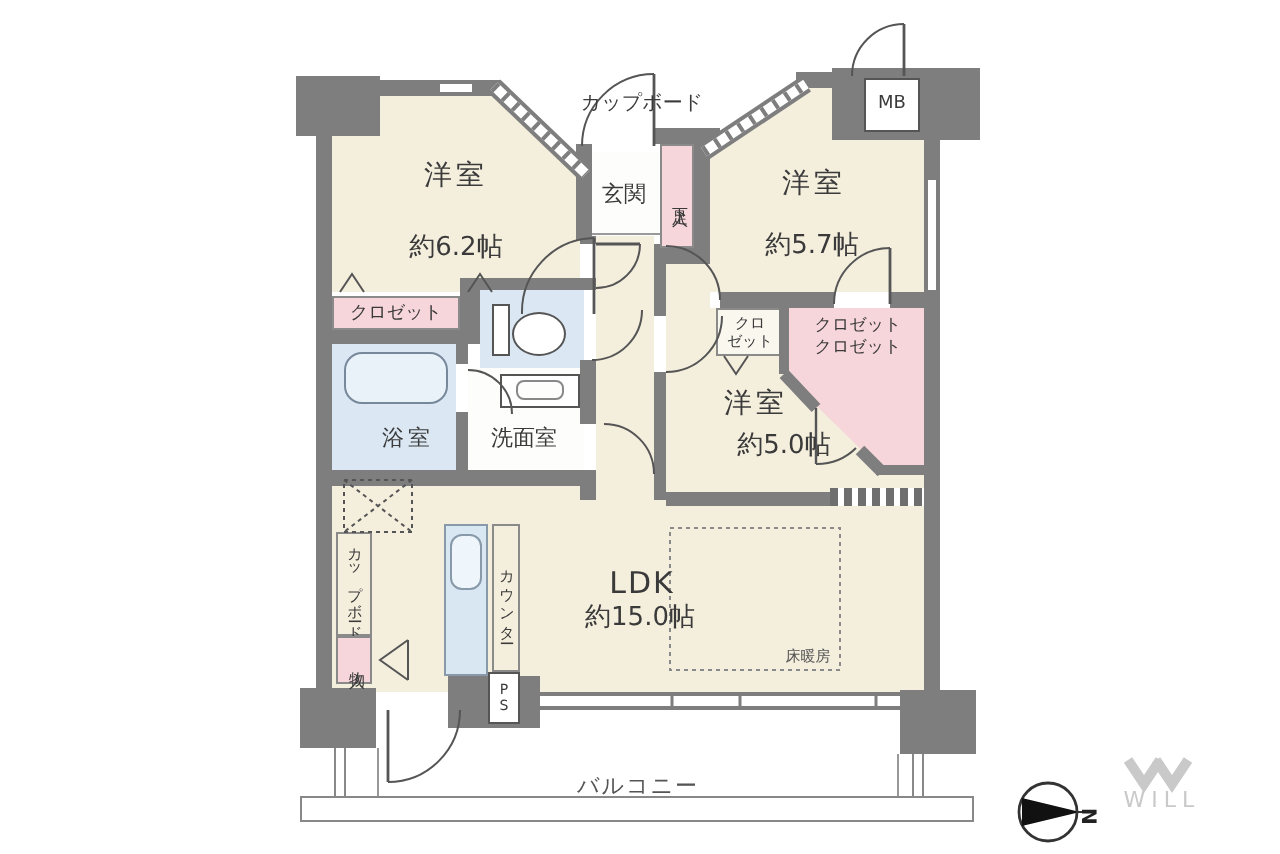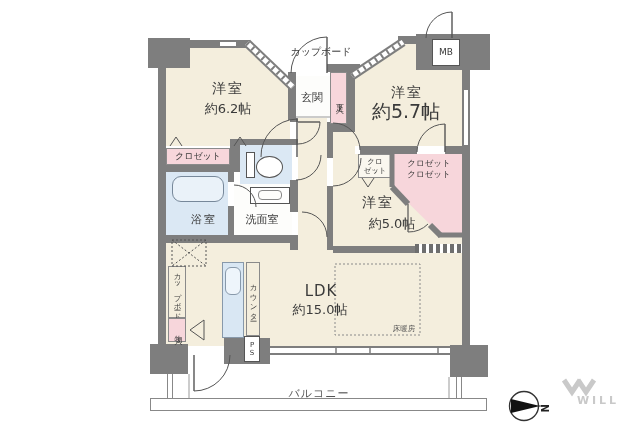--- a/index.html
+++ b/index.html
@@ -206,28 +206,28 @@
     <g stroke="#c9c9c9" stroke-width="5" fill="none">
       <path d="M 564 380 L 572 392 L 580 380"></path>
       <path d="M 578 380 L 586 392 L 594 380"></path>
     </g>
   </svg>
 
   <div class="lb z5" style="left:321px;top:52px;font-size:10px">カップボード</div>
   <div class="lb z5" style="left:312px;top:98px;font-size:11px">玄関</div>
   <div class="lb z5" style="left:446px;top:52px;font-size:9px">MB</div>
   <div class="lb z5" style="left:228px;top:88px;font-size:14px;letter-spacing:2px">洋室</div>
-  <div class="lb z5" style="left:228px;top:109px;font-size:13px">約6.2帖</div>
+  <div class="lb z5" style="left:228px;top:125px;font-size:13px">約6.2帖</div>
   <div class="lb z5" style="left:407px;top:92px;font-size:14px;letter-spacing:2px">洋室</div>
-  <div class="lb z5" style="left:406px;top:112px;font-size:19px">約5.7帖</div>
+  <div class="lb z5" style="left:406px;top:124px;font-size:13px">約5.7帖</div>
   <div class="lb z5" style="left:378px;top:202px;font-size:14px;letter-spacing:2px">洋室</div>
   <div class="lb z5" style="left:392px;top:224px;font-size:13px">約5.0帖</div>
   <div class="lb z5" style="left:429px;top:164px;font-size:8.5px">クロゼット</div>
   <div class="lb z5" style="left:429px;top:175px;font-size:8.5px">クロゼット</div>
   <div class="lb z5" style="left:204px;top:220px;font-size:11px;letter-spacing:2px">浴室</div>
   <div class="lb z5" style="left:262px;top:220px;font-size:11px">洗面室</div>
   <div class="lb z5" style="left:321px;top:292px;font-size:15px;letter-spacing:1px">LDK</div>
   <div class="lb z5" style="left:320px;top:310px;font-size:13px">約15.0帖</div>
   <div class="lb z5" style="left:404px;top:329px;font-size:7.5px;color:#555">床暖房</div>
   <div class="lb z5" style="left:319px;top:394px;font-size:11px;color:#555;letter-spacing:1px">バルコニー</div>
-  <div class="lb z5" style="left:598px;top:401px;font-size:11px;font-weight:bold;color:#c9c9c9;letter-spacing:3px">WILL</div>
+  <div class="lb z5" style="left:581px;top:401px;font-size:11px;font-weight:normal;color:#c9c9c9;letter-spacing:3px">WILL</div>
 
 </div>
 
 </body></html>

